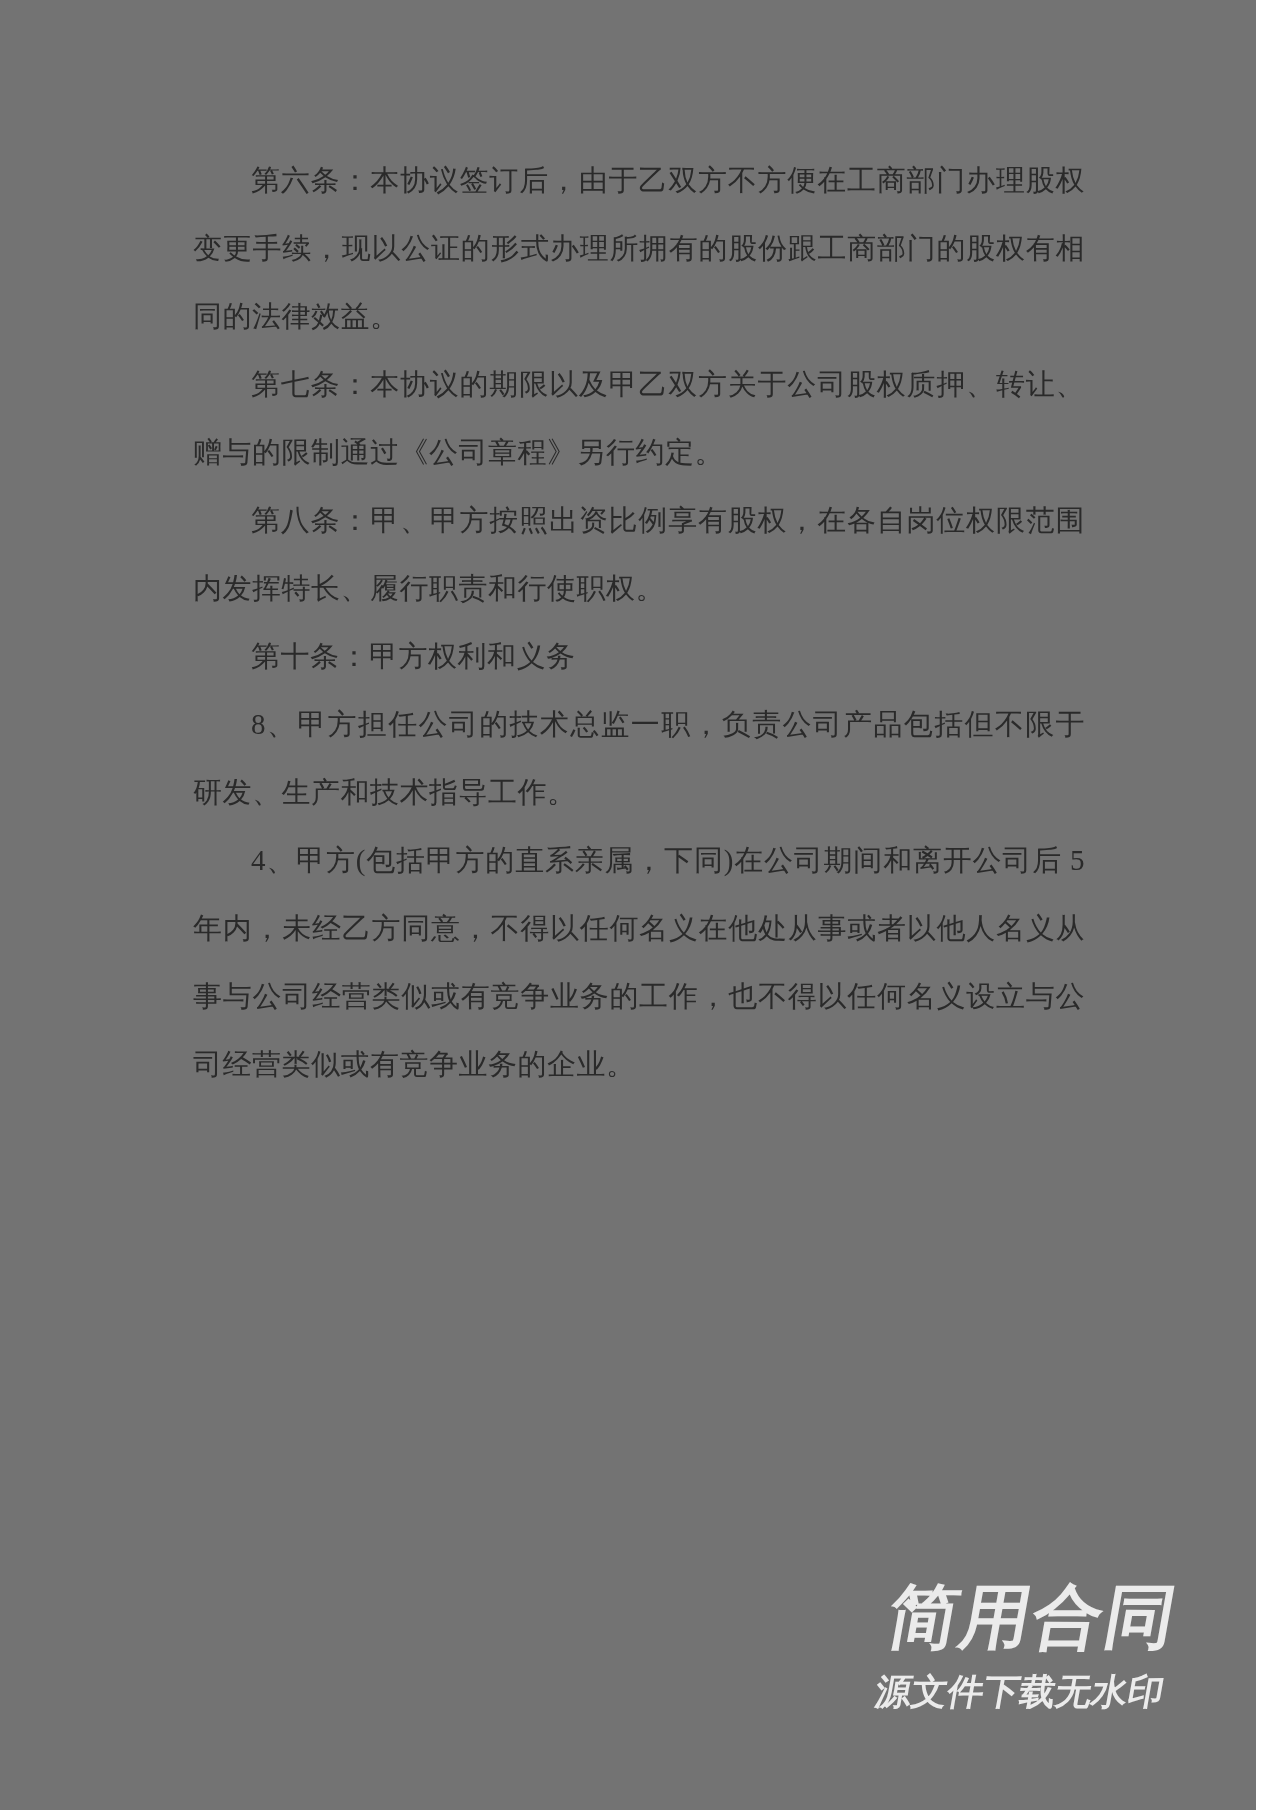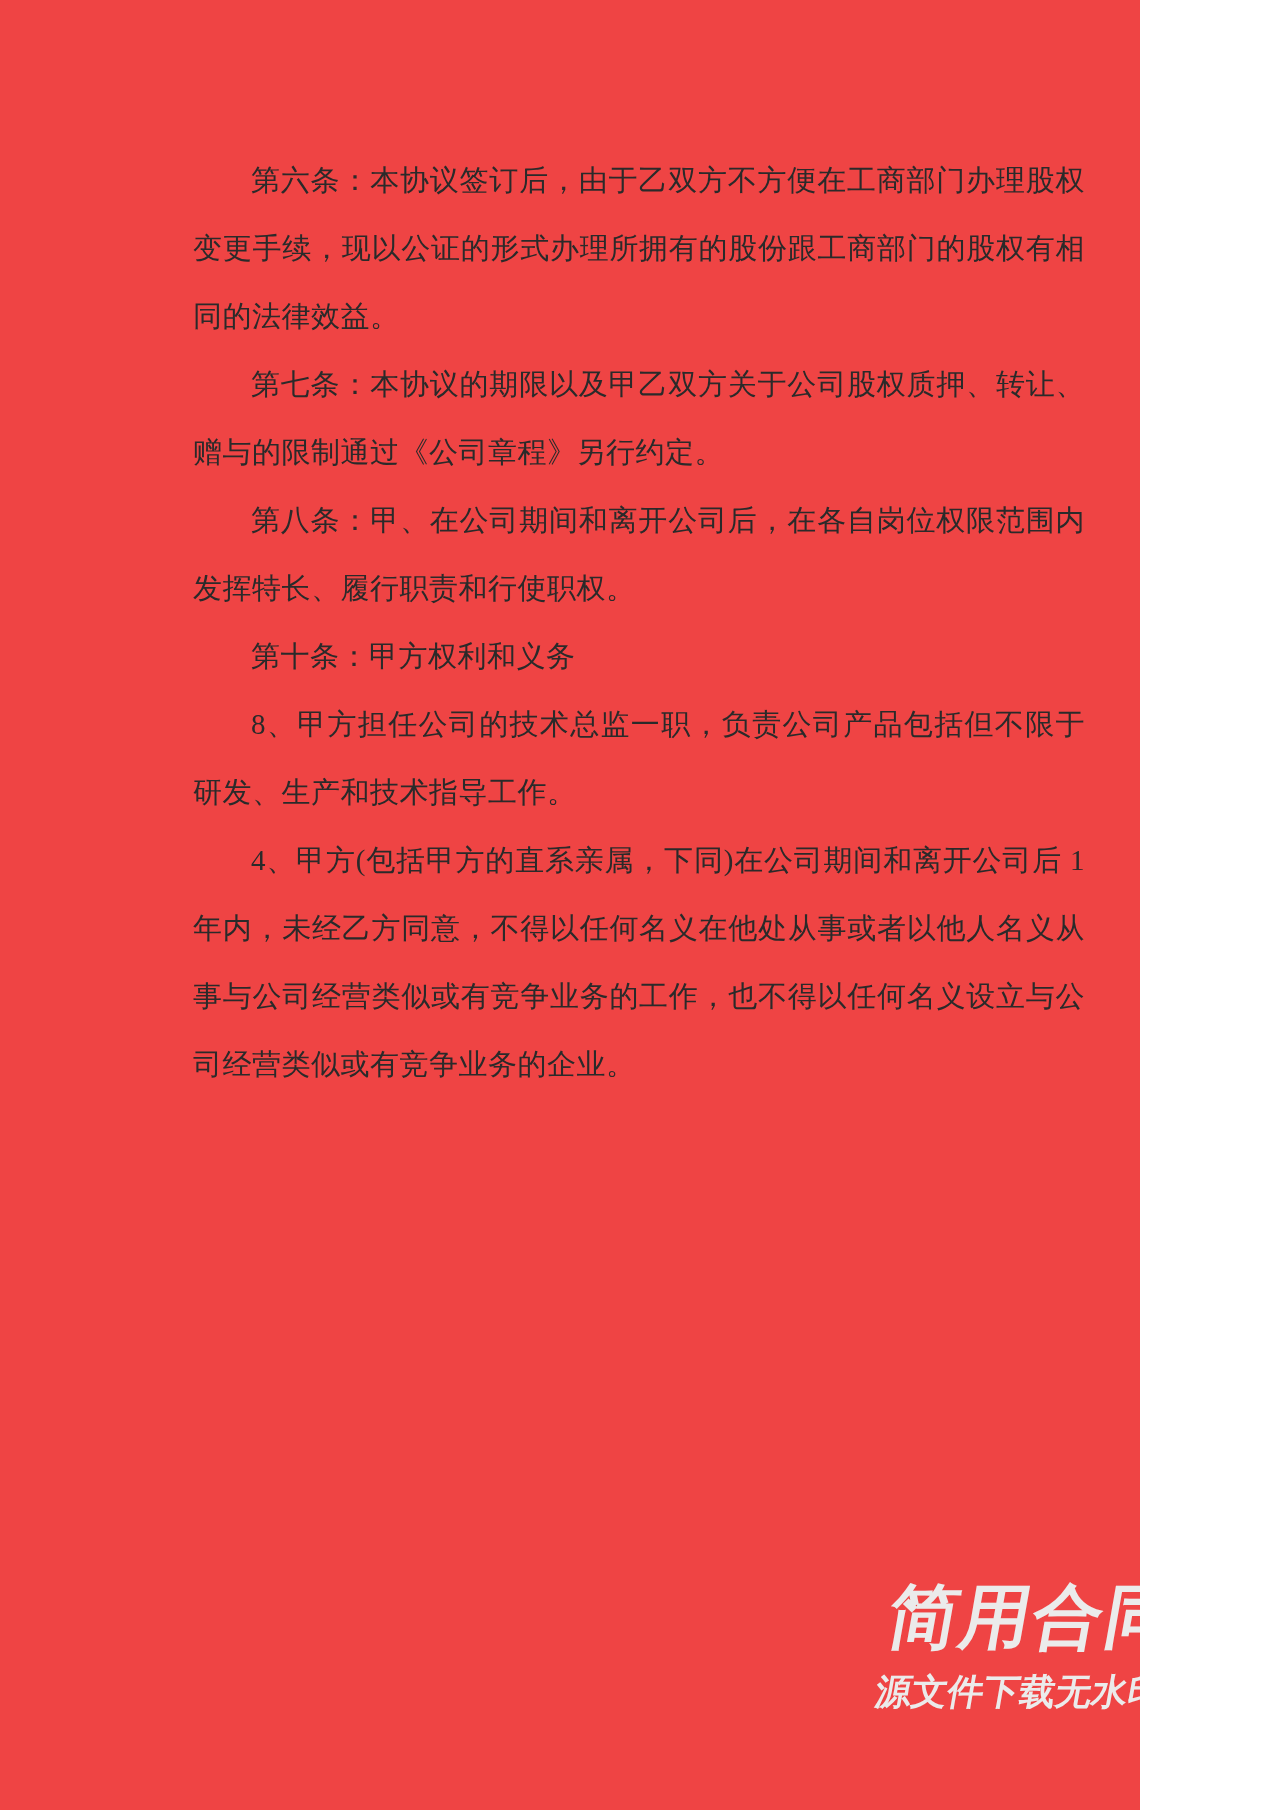--- a/index.html
+++ b/index.html
@@ -7,23 +7,23 @@
     padding: 0;
     background: #ffffff;
   }
   body {
     width: 1280px;
     height: 1810px;
     font-family: "Liberation Serif", serif;
   }
   .page {
     position: relative;
-    width: 1140px;
+    width: 1256px;
     height: 1810px;
-    background: #ef4444;
+    background: #737373;
     overflow: hidden;
   }
   .content {
     position: absolute;
     left: 193px;
     top: 146px;
     width: 892px;
     font-size: 29px;
     line-height: 68px;
     color: #2a2a2a;
@@ -65,24 +65,24 @@
   }
 </style>
 </head>
 <body>
 
 <div class="page">
 
   <div class="content">
     <p>第六条：本协议签订后，由于乙双方不方便在工商部门办理股权变更手续，现以公证的形式办理所拥有的股份跟工商部门的股权有相同的法律效益。</p>
     <p>第七条：本协议的期限以及甲乙双方关于公司股权质押、转让、赠与的限制通过《公司章程》另行约定。</p>
-    <p>第八条：甲、在公司期间和离开公司后，在各自岗位权限范围内发挥特长、履行职责和行使职权。</p>
+    <p>第八条：甲、甲方按照出资比例享有股权，在各自岗位权限范围内发挥特长、履行职责和行使职权。</p>
     <p>第十条：甲方权利和义务</p>
     <p>8、甲方担任公司的技术总监一职，负责公司产品包括但不限于研发、生产和技术指导工作。</p>
-    <p>4、甲方(包括甲方的直系亲属，下同)在公司期间和离开公司后 1 年内，未经乙方同意，不得以任何名义在他处从事或者以他人名义从事与公司经营类似或有竞争业务的工作，也不得以任何名义设立与公司经营类似或有竞争业务的企业。</p>
+    <p>4、甲方(包括甲方的直系亲属，下同)在公司期间和离开公司后 5 年内，未经乙方同意，不得以任何名义在他处从事或者以他人名义从事与公司经营类似或有竞争业务的工作，也不得以任何名义设立与公司经营类似或有竞争业务的企业。</p>
   </div>
 
   <div class="watermark">
     <div class="wm-title">简用合同</div>
     <div class="wm-sub">源文件下载无水印</div>
   </div>
 
 </div>
 
 </body></html>

